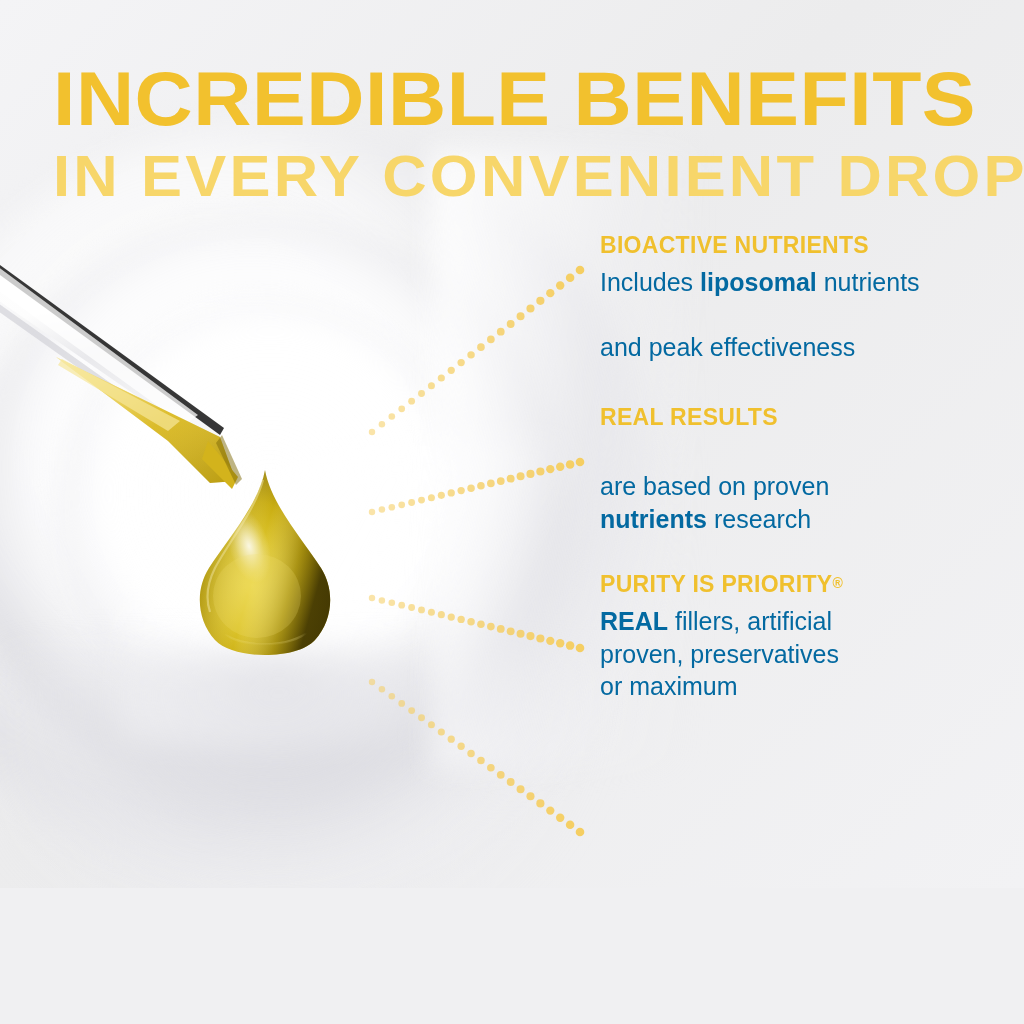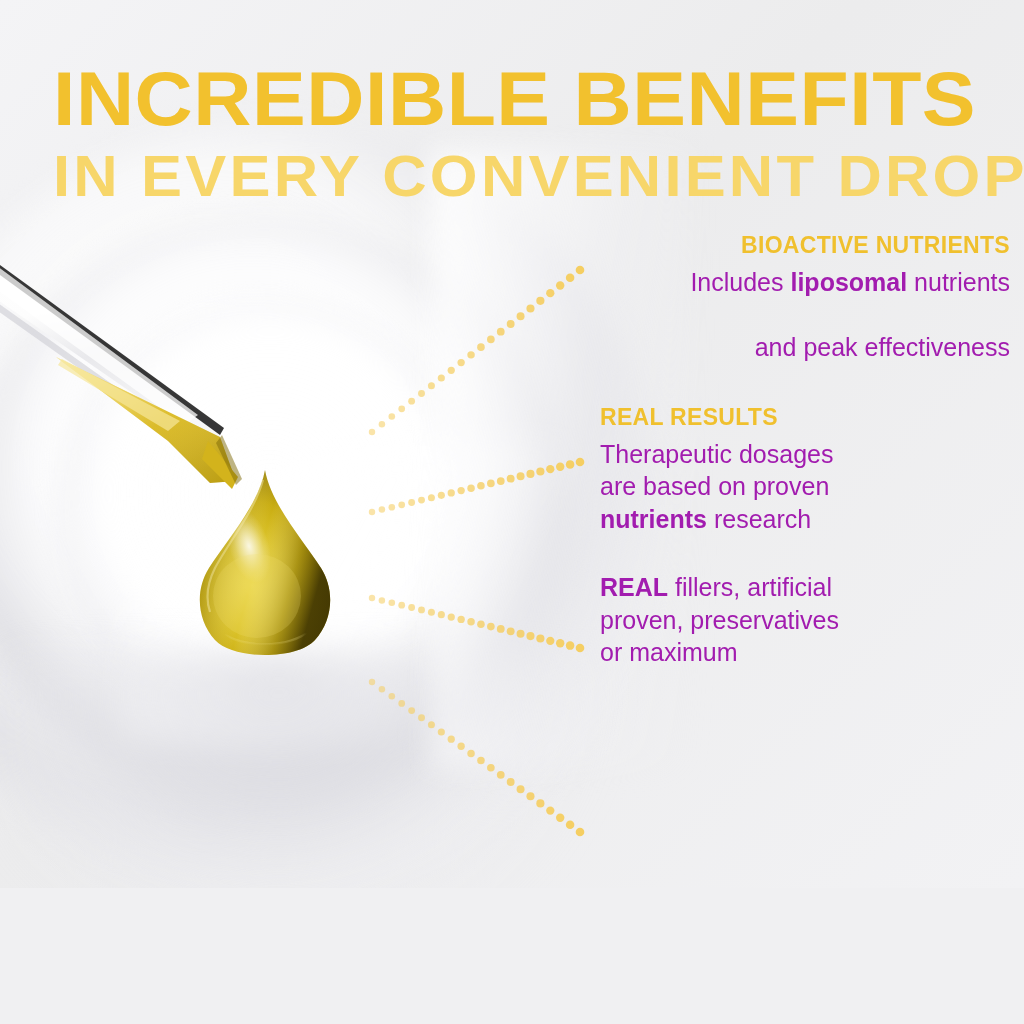--- a/index.html
+++ b/index.html
@@ -186,28 +186,28 @@
     white-space: nowrap;
   }
   .block-heading .reg {
     font-size: 14px;
     vertical-align: 4px;
   }
   .block-body {
     font-family: "Liberation Sans", sans-serif;
     font-size: 25px;
     line-height: 1.30;
-    color: #a21caf;
+    color: #0369a1;
     margin: 0;
     font-weight: 400;
   }
   .block-body b { font-weight: 700; }
 
   
-  #block-0 { margin-bottom: 40px; text-align: right; }
+  #block-0 { margin-bottom: 40px; }
   #block-1 { margin-bottom: 38px; }
   #block-2 { }
 </style>
 </head>
 <body>
 
 <div id="stage">
 
   <div class="bg-base"></div>
   <div class="ring ring-outer"></div>
@@ -406,21 +406,24 @@
   <div class="content">
 
     <div class="block" id="block-0">
       <h3 class="block-heading">BIOACTIVE NUTRIENTS</h3>
       <p class="block-body"><span>Includes </span><b>liposomal</b><span> nutrients</span><br><br><span>and peak effectiveness</span></p>
     </div>
 
 
     <div class="block" id="block-2">
       <h3 class="block-heading">REAL RESULTS</h3>
-      <p class="block-body"><span>Therapeutic dosages</span><br><span>are based on proven</span><br><b>nutrients</b><span> research</span></p>
+      <p class="block-body"><br><span>are based on proven</span><br><b>nutrients</b><span> research</span></p>
     </div>
 
     <div class="block" id="block-3">
+      <h3 class="block-heading">
+        <span>PURITY IS PRIORITY</span><span class="reg">®</span>
+      </h3>
       <p class="block-body"><b>REAL</b><span> fillers, artificial</span><br><span>proven, preservatives</span><br><span>or maximum</span></p>
     </div>
 
   </div>
 </div>
 
 </body></html>

